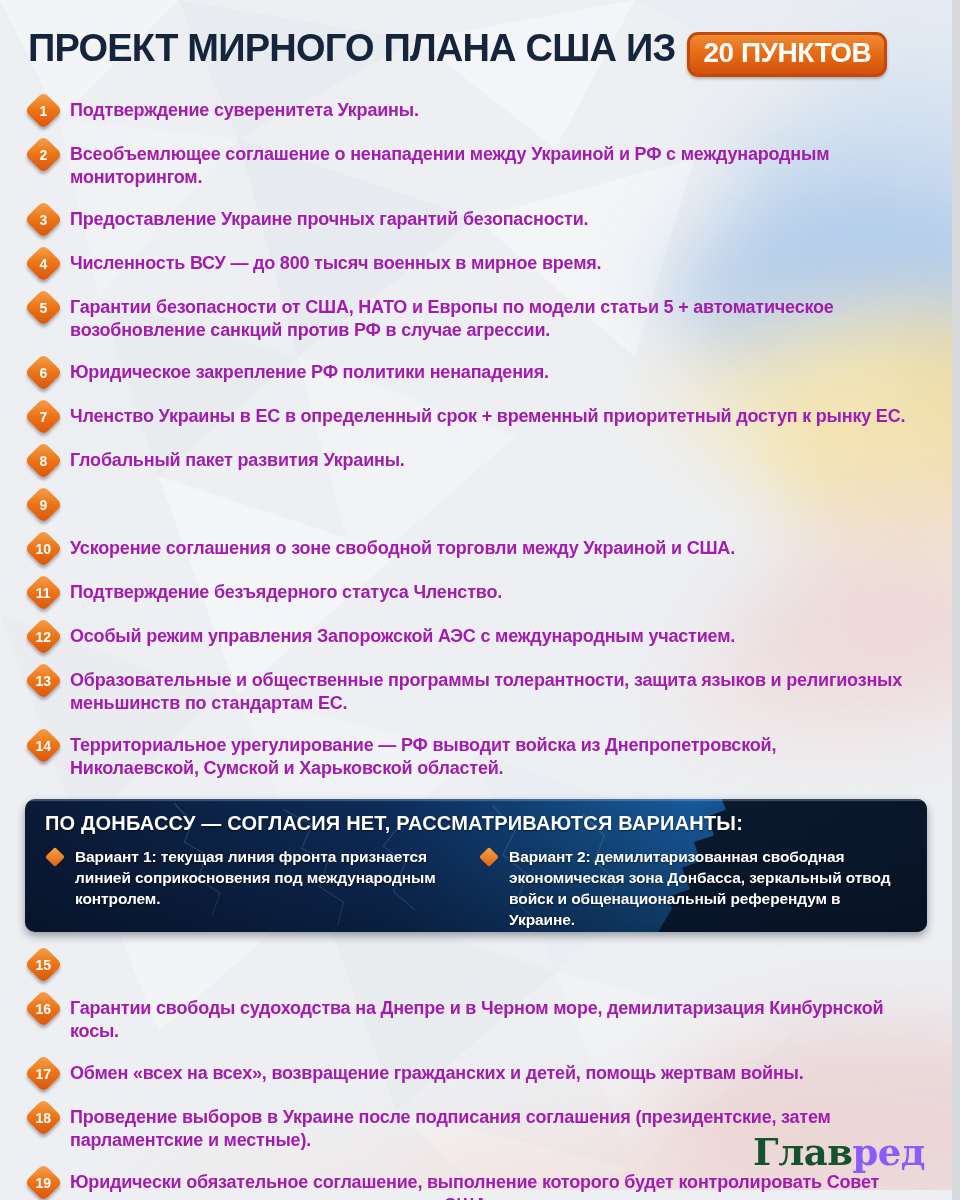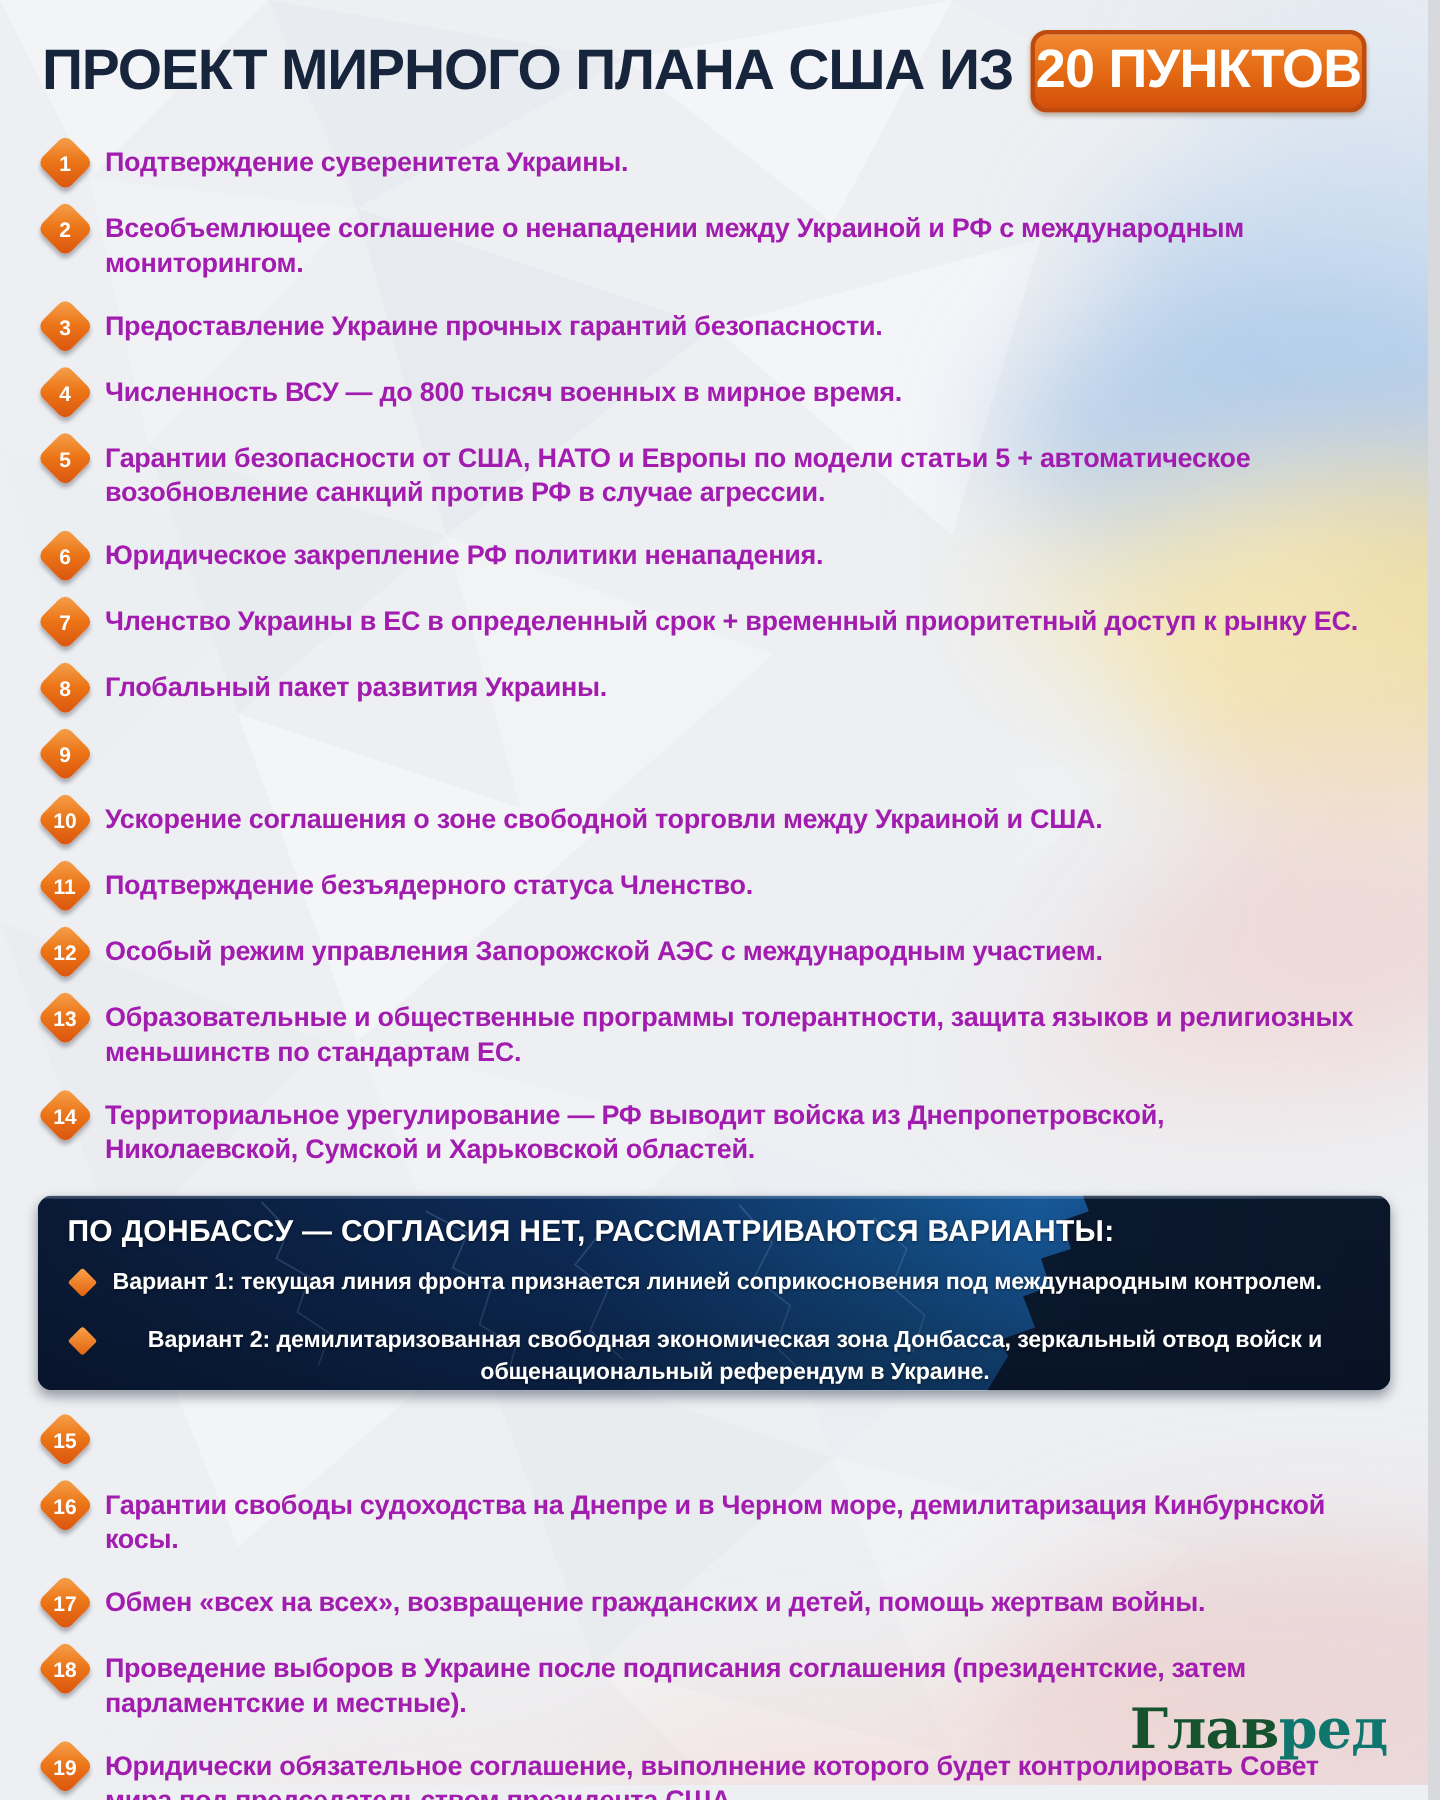--- a/index.html
+++ b/index.html
@@ -11,25 +11,26 @@
   .bg{position:absolute;inset:0;z-index:0;}
   .content{position:absolute;inset:0;z-index:1;padding:0 25px;box-sizing:border-box;}
 
   
   .header{display:flex;align-items:center;gap:12px;margin:20px 0 20px 3px;}
   .title-text{
     font-size:38px;font-weight:700;color:#16253c;letter-spacing:-0.8px;
     white-space:nowrap;
   }
   .badge{
-    display:inline-block;font-size:36px;font-weight:700;color:#ffffff;
+    display:inline-block;font-size:28px;font-weight:700;color:#ffffff;
     background:linear-gradient(180deg,#f18a33 0%,#e66d15 45%,#d4500c 100%);
     border:3px solid #bf4a0d;border-radius:11px;
-    padding:2px 0 5px;letter-spacing:-0.5px;white-space:nowrap;
+    padding:2px 13px 5px;letter-spacing:-0.5px;white-space:nowrap;
     box-shadow:0 2px 3px rgba(90,60,30,.35);
+    margin-top:12px;
   }
 
   
   .plan-list{display:flex;flex-direction:column;gap:17px;}
   .item{display:flex;align-items:flex-start;}
   .diamond{
     width:27px;height:27px;flex:none;border-radius:6px;
     transform:rotate(45deg);
     background:linear-gradient(135deg,#f6a551 0%,#ec7517 48%,#d8520e 100%);
     box-shadow:2px 2px 3px rgba(70,70,85,.4);
@@ -44,39 +45,39 @@
 
   
   .donbass{
     position:relative;margin:19px 0 19px;border-radius:10px;overflow:hidden;
     box-shadow:0 4px 8px rgba(20,30,50,.4), inset 0 1px 0 rgba(160,200,240,.4);
   }
   .box-bg{position:absolute;inset:0;width:100%;height:100%;display:block;}
   .box-content{position:relative;padding:13px 20px 2px;color:#fff;}
   .box-title{font-size:20px;font-weight:700;letter-spacing:0.2px;margin-bottom:11px;
     text-shadow:0 1px 2px rgba(0,0,0,.5);}
-  .options{display:flex;flex-direction:column;gap:18px;text-align:center;}
+  .options{display:flex;flex-direction:row;gap:18px;}
   .option{display:flex;align-items:flex-start;}
   .bullet{
     width:14px;height:14px;flex:none;border-radius:2px;transform:rotate(45deg);
     background:linear-gradient(135deg,#f9a347 0%,#e2600f 100%);
     margin:4px 13px 0 3px;
   }
   .opt-text{font-size:15.5px;line-height:21px;font-weight:700;letter-spacing:-0.1px;
     text-shadow:0 1px 2px rgba(0,0,0,.45);max-width:830px;}
   .opt-label{font-weight:700;}
 
   
   .logo{
     position:absolute;right:27px;bottom:26px;
     font-family:"DejaVu Serif","Liberation Serif",serif;
     font-weight:700;font-size:37px;letter-spacing:-0.5px;
   }
   .logo .dark{color:#14532d;}
-  .logo .orange{color:#0f766e;}
+  .logo .orange{color:#8b5cf6;}
 </style>
 </head>
 <body>
 
 <div class="page">
 
   <svg class="bg" viewBox="0 0 960 1200" preserveAspectRatio="none" aria-hidden="true">
     <defs>
       <filter id="soft" x="-60%" y="-60%" width="220%" height="220%">
         <feGaussianBlur stdDeviation="38"></feGaussianBlur>

